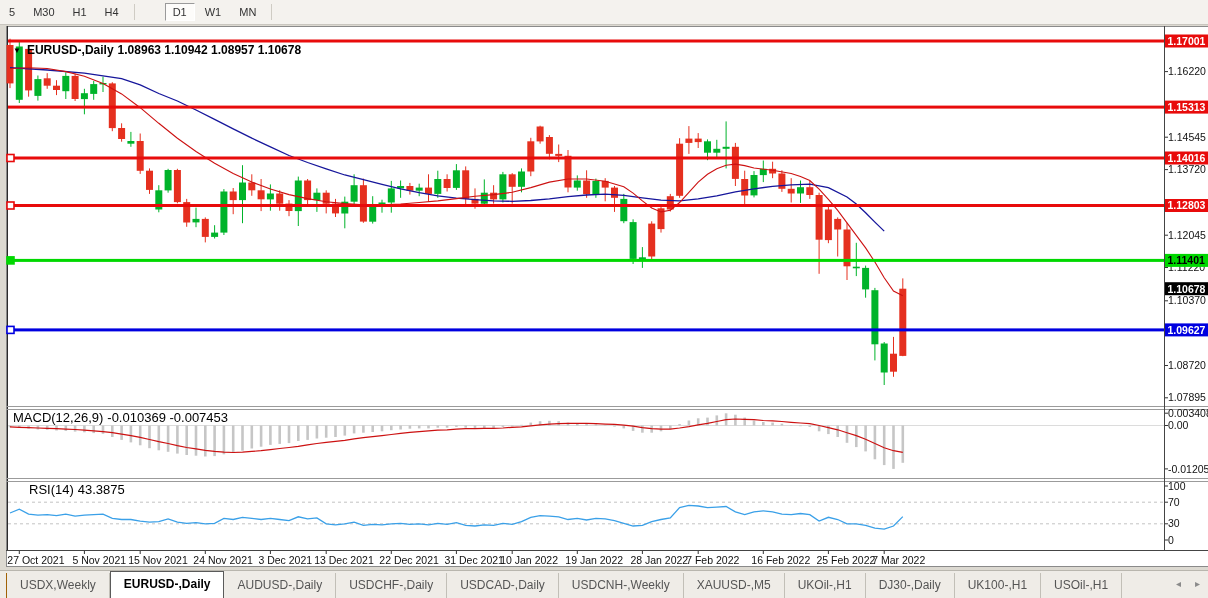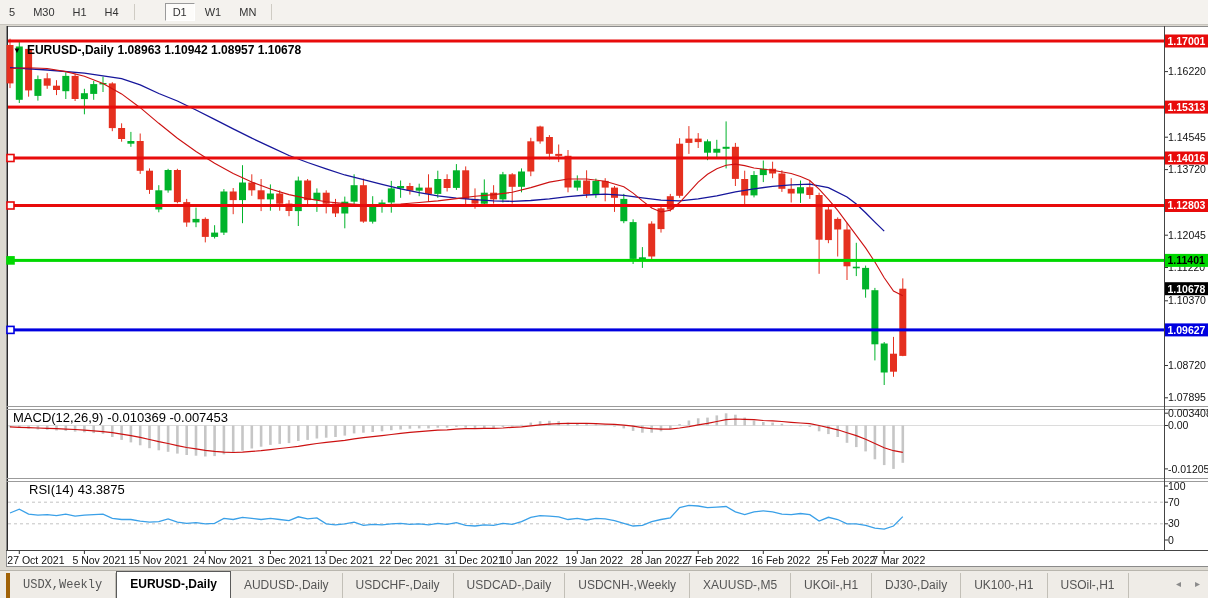--- a/index.html
+++ b/index.html
@@ -31,21 +31,21 @@
   
   .tabbar{
     position:absolute;left:0;top:570px;width:1208px;height:28px;
     background:#efece7;border-top:1px solid #b9b6ae;
     display:flex;align-items:flex-end;padding-left:6px;box-sizing:border-box;
     font-size:12px;color:#555;
   }
   .tab{
     padding:5px 13px 6px;white-space:nowrap;border-right:1px solid #c2bfb7;cursor:default;
   }
-  .tab:first-child{border-left:4px solid #a16207;font-family:Liberation Mono, monospace;}
+  .tab:first-child{border-left:1px solid #a16207;}
   .tab.active{
     background:#ffffff;color:#000;font-weight:700;
     border:1px solid #5a5a5a;border-bottom:none;padding:5px 13px 7px;
   }
   .tab-nav{
     position:absolute;right:8px;top:578px;display:flex;gap:14px;
     font-size:10px;color:#8a8a8a;z-index:6;
   }
   .tab-nav span{cursor:default;}
 </style>

